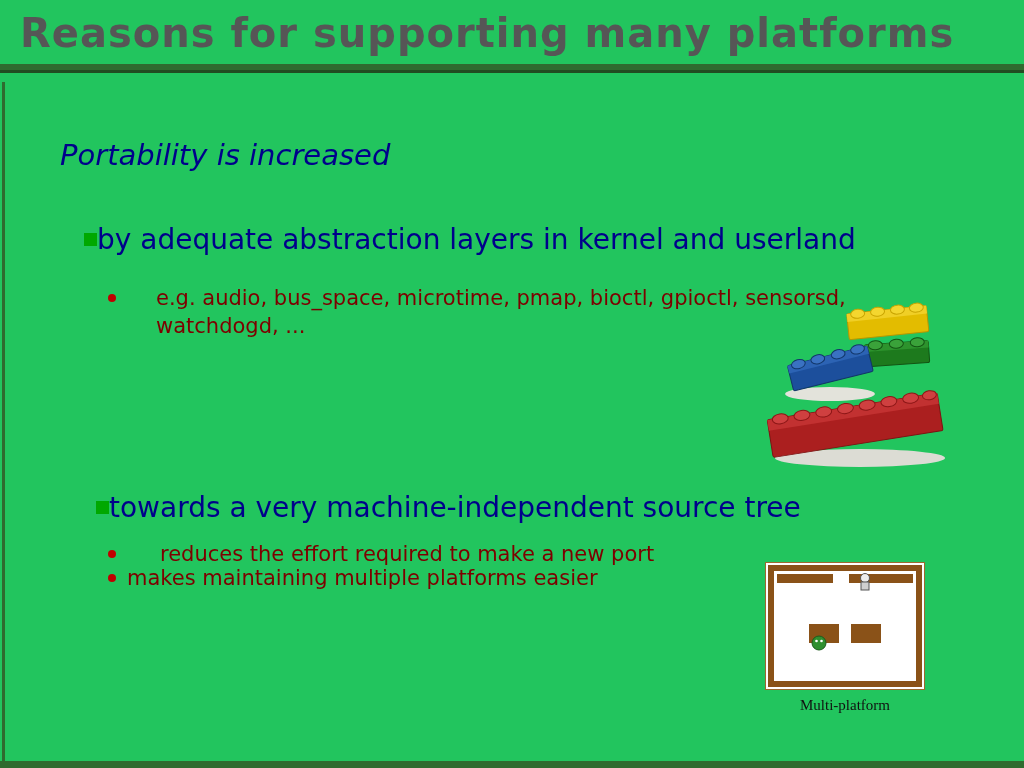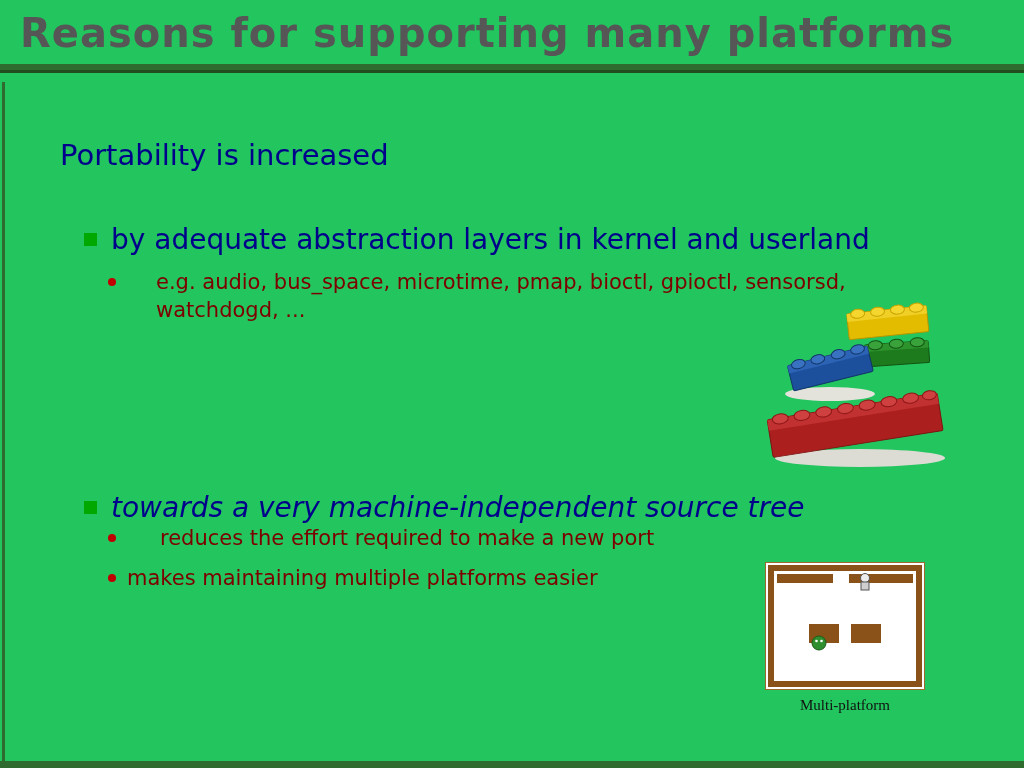--- a/index.html
+++ b/index.html
@@ -49,58 +49,58 @@
     width: 1024px;
     height: 7px;
     background: #2f6b2f;
   }
   .section-heading {
     position: absolute;
     left: 60px;
     top: 138px;
     font-size: 29px;
     color: #00008b;
+    font-style: italic;
   }
   .bullet {
     position: absolute;
     display: flex;
     align-items: flex-start;
-    gap: 14px;
     color: #00008b;
     font-size: 28px;
     line-height: 1.25;
   }
   .bullet .sq {
     width: 13px;
     height: 13px;
     background: #00a800;
     margin-top: 11px;
     flex: none;
   }
   .bullet-1 { left: 84px; top: 222px; width: 880px; }
-  .bullet-2 { left: 84px; top: 490px; width: 880px; font-style: italic; }
+  .bullet-2 { left: 96px; top: 490px; width: 880px; }
   .sub {
     position: absolute;
     display: flex;
     align-items: flex-start;
     gap: 11px;
     color: #7d0000;
     font-size: 21px;
     line-height: 1.35;
   }
   .sub .dot {
     width: 8px;
     height: 8px;
     border-radius: 50%;
     background: #c00000;
     margin-top: 10px;
     flex: none;
   }
-  .sub-1a { left: 108px; top: 268px; width: 800px; gap: 40px; }
-  .sub-2a { left: 108px; top: 524px; width: 800px; gap: 44px; }
+  .sub-1a { left: 108px; top: 284px; width: 800px; gap: 40px; }
+  .sub-2a { left: 108px; top: 540px; width: 800px; gap: 44px; }
   .sub-2b { left: 108px; top: 564px; width: 800px; text-align: right; }
   .lego-image {
     position: absolute;
     left: 760px;
     top: 298px;
     width: 200px;
     height: 172px;
   }
   .room-image {
     position: absolute;

